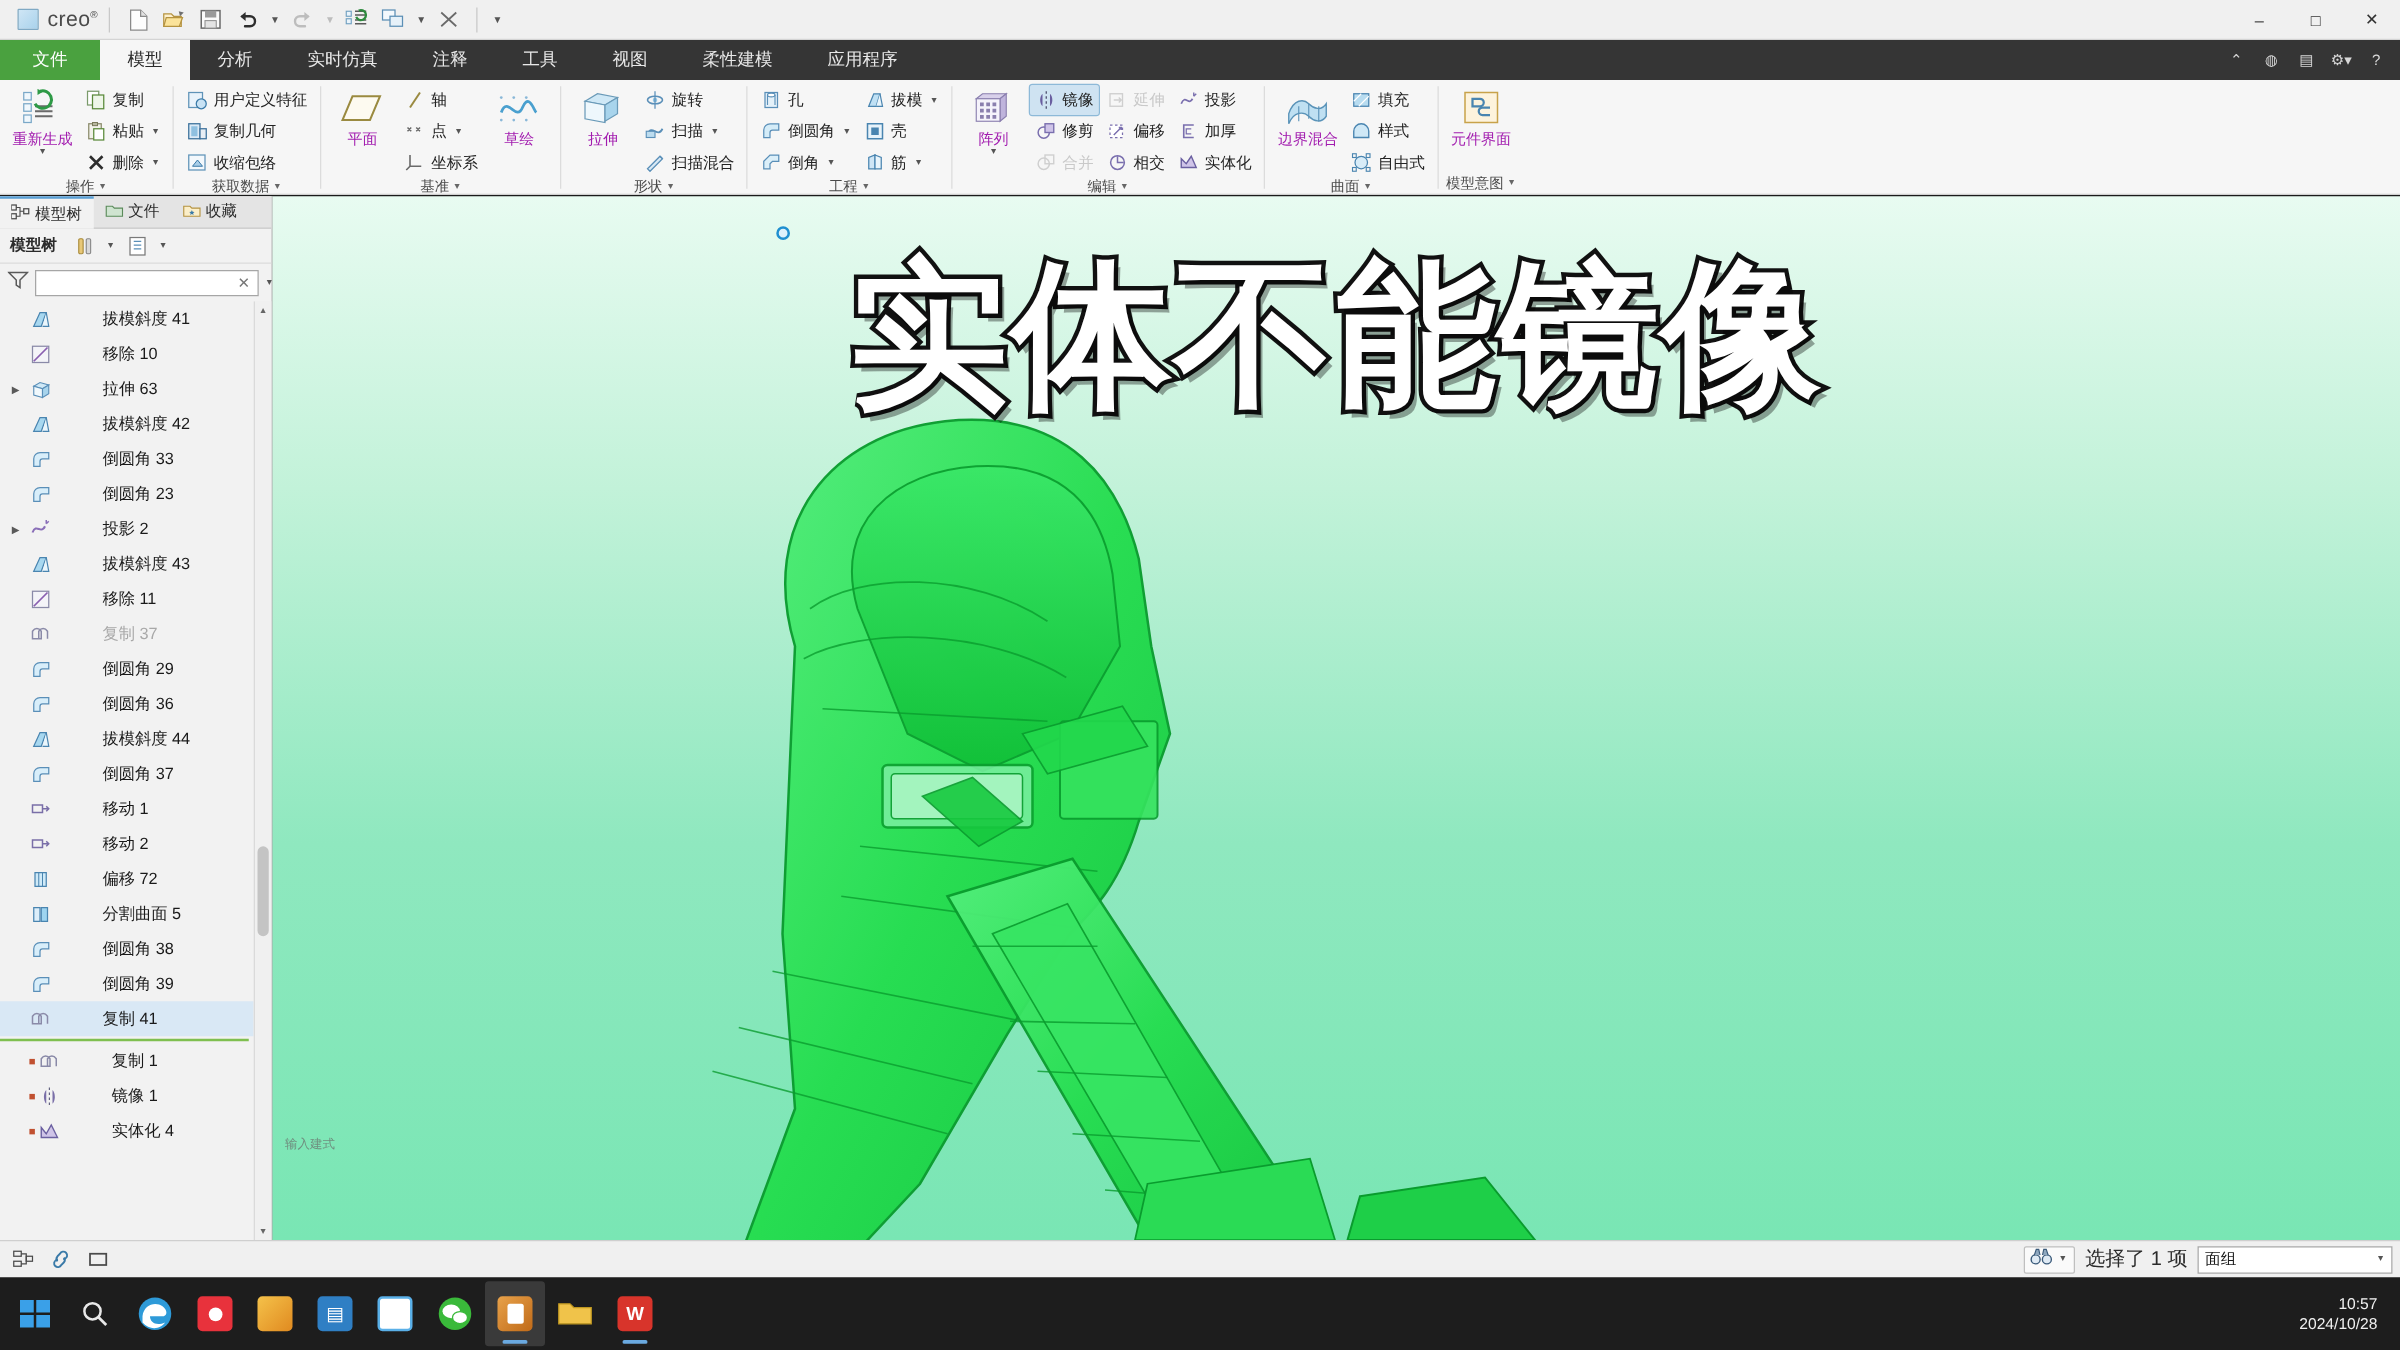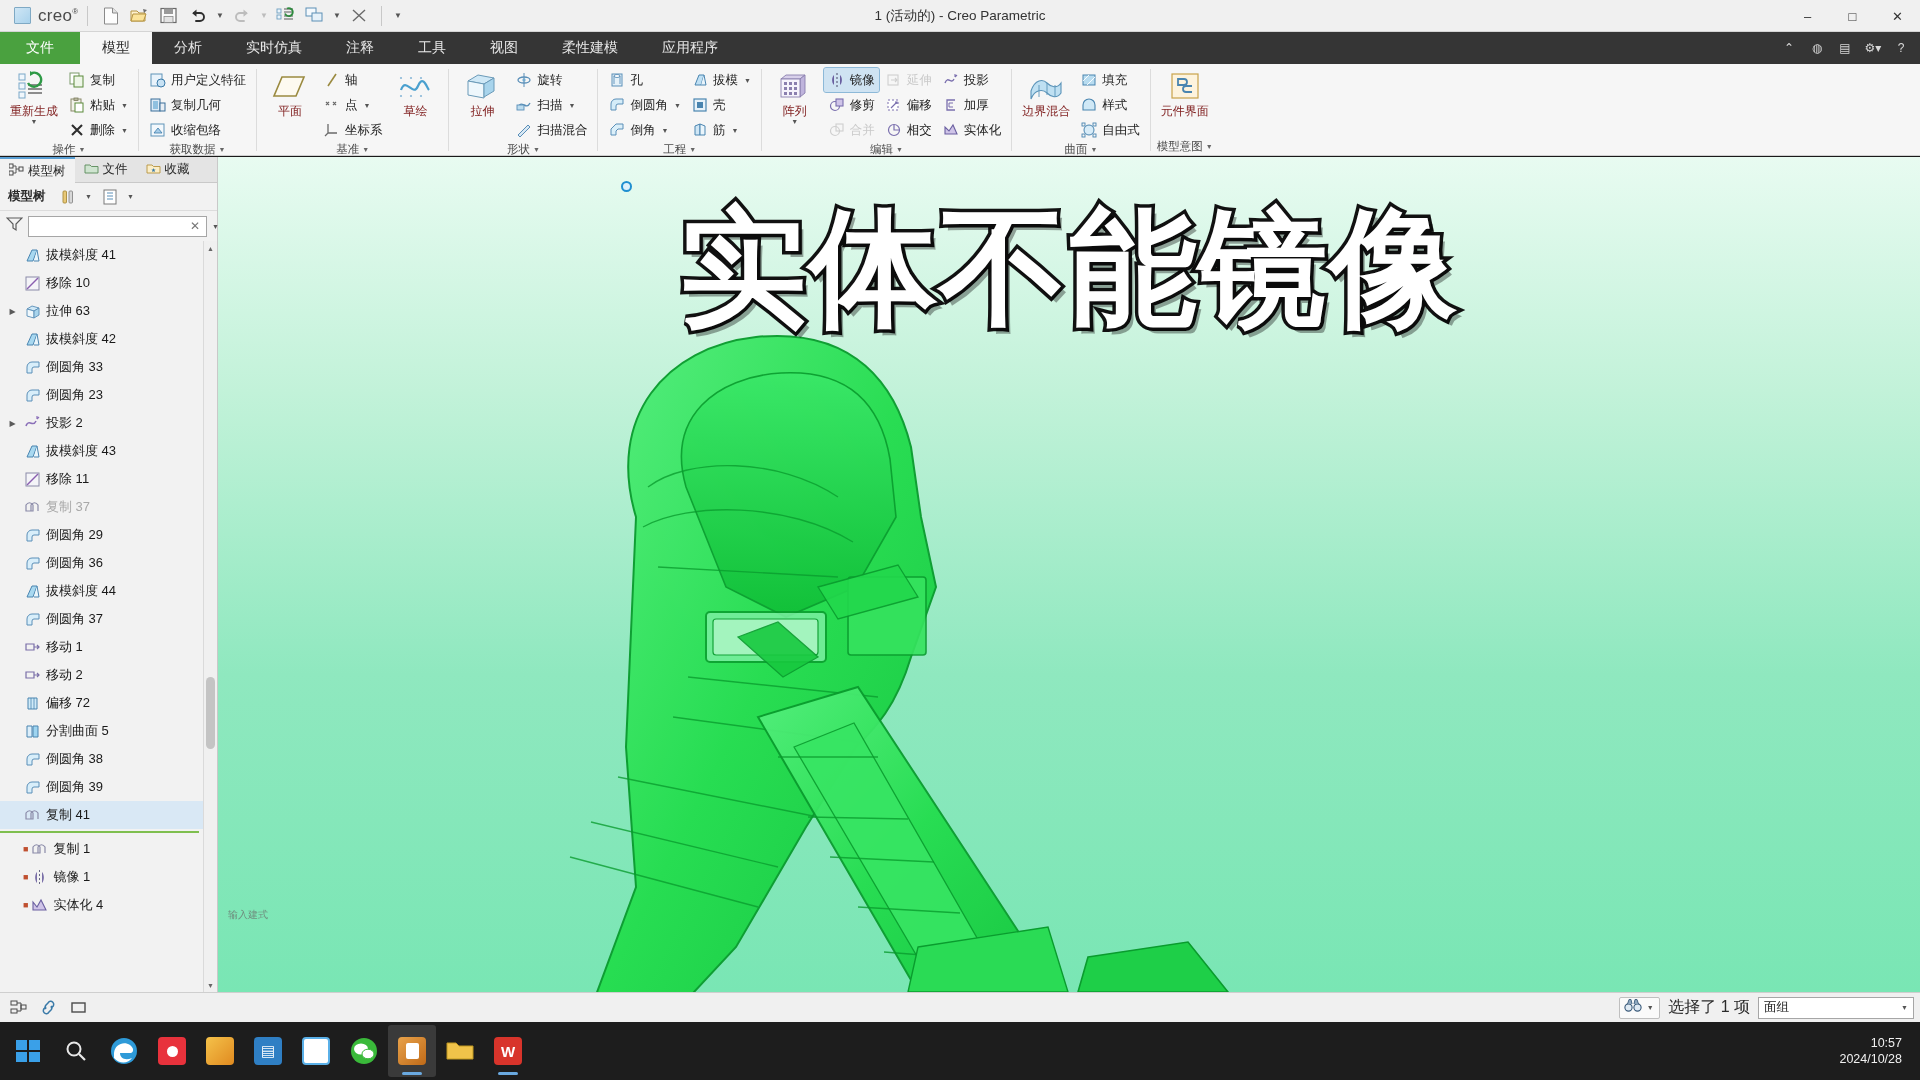--- a/index.html
+++ b/index.html
@@ -79,21 +79,21 @@
     display: flex; align-items: center; justify-content: center; gap: 3px;
   }
   .rgroup-label .caret { font-size: 7px; color: #666; }
   .rgdiv { width: 1px; background: #dcdcdc; margin: 5px 0 4px 0; }
 
   .big-btn {
     display: flex; flex-direction: column; align-items: center; justify-content: flex-start;
     min-width: 54px; padding: 2px 4px; border-radius: 2px; cursor: default;
   }
   .big-ico { height: 34px; display: flex; align-items: center; justify-content: center; }
-  .big-lbl { font-size: 12px; color: #7f1d1d; margin-top: 1px; text-align: center; line-height: 13px; }
+  .big-lbl { font-size: 12px; color: #a21caf; margin-top: 1px; text-align: center; line-height: 13px; }
   .big-caret { font-size: 7px; color: #555; line-height: 8px; }
 
   .col { display: flex; flex-direction: column; gap: 1px; text-align: right; }
   .sm-btn {
     display: flex; align-items: center; gap: 4px;
     height: 24px; padding: 0 4px; border-radius: 2px; cursor: default; white-space: nowrap;
   }
   .sm-btn.sel { background: #cfe3f2; outline: 1px solid #8db9d8; }
   .sm-btn.dis { opacity: .42; }
   .sm-ico { width: 18px; height: 18px; display: flex; align-items: center; justify-content: center; flex: none; }
@@ -140,21 +140,21 @@
     height: 28px; display: flex; align-items: center; gap: 4px; padding-left: 6px;
     font-size: 13px; color: #1a1a1a; cursor: default; white-space: nowrap;
   }
   .tnode.selected { background: #d9e8f5; }
   .tnode.dimmed { color: #a8a8a8; }
   .tnode .exp {
     width: 13px; font-size: 8px; color: #5a5a5a; flex: none; text-align: center;
   }
   .tnode .exp.none { visibility: hidden; }
   .tnode .tico { width: 19px; height: 19px; flex: none; display: flex; align-items: center; justify-content: center; }
-  .tnode .tlbl { overflow: hidden; text-overflow: ellipsis; }
+  .tnode .tlbl { overflow: hidden; text-overflow: ellipsis; margin-left: 36px; }
   .tnode .marker { font-size: 9px; color: #c05030; margin-right: -2px; }
   .tree-divider { height: 2px; background: #7fbf4f; margin: 2px 4px 2px 0; }
 
   .tree-sb {
     position: absolute; right: 0; top: 0; bottom: 0; width: 14px; background: #f0f0f0;
     border-left: 1px solid #dadada;
   }
   .tree-sb .thumb {
     position: absolute; left: 2px; right: 2px; top: 58%; height: 72px;
     background: #c4c4c4; border-radius: 5px;
@@ -292,21 +292,20 @@
       </div>
       <div class="qat-arrow">▼</div>
       <div class="qat-btn">
         <svg width="16" height="15" viewBox="0 0 16 15">
             <path d="M2 2l12 11M14 2L2 13" stroke="#6a6a6a" stroke-width="1.4"></path>
           </svg>
       </div>
     </div>
     <div class="tb-sep"></div>
     <div class="qat-arrow">▼</div>
-    <div class="win-title">1 (活动的) - Creo Parametric</div>
     <div class="win-ctrl">
       <div class="wc">–</div>
       <div class="wc">□</div>
       <div class="wc close">✕</div>
     </div>
   </div>
 
   <div class="tabbar">
     <div class="tab file">文件</div>
     <div class="tab active">模型</div>

